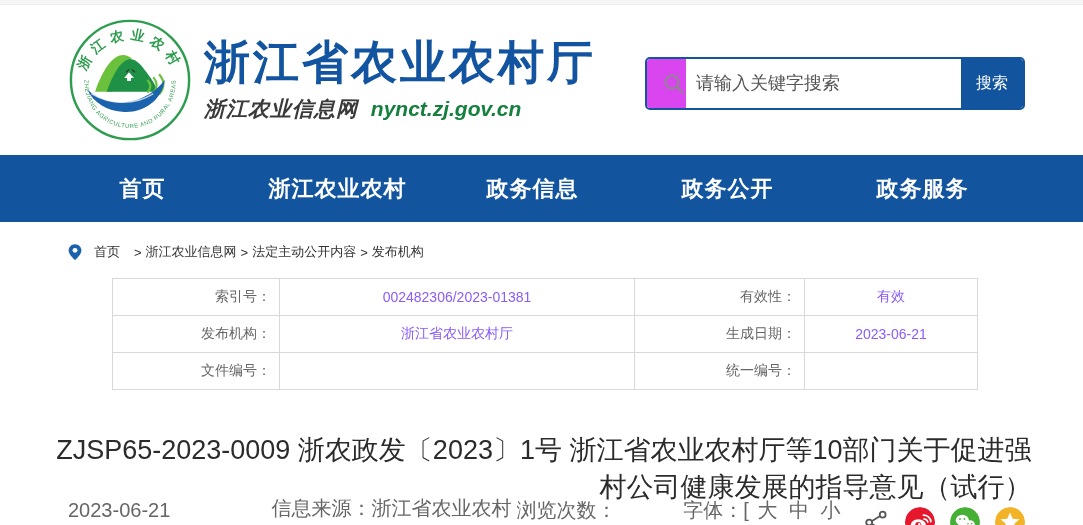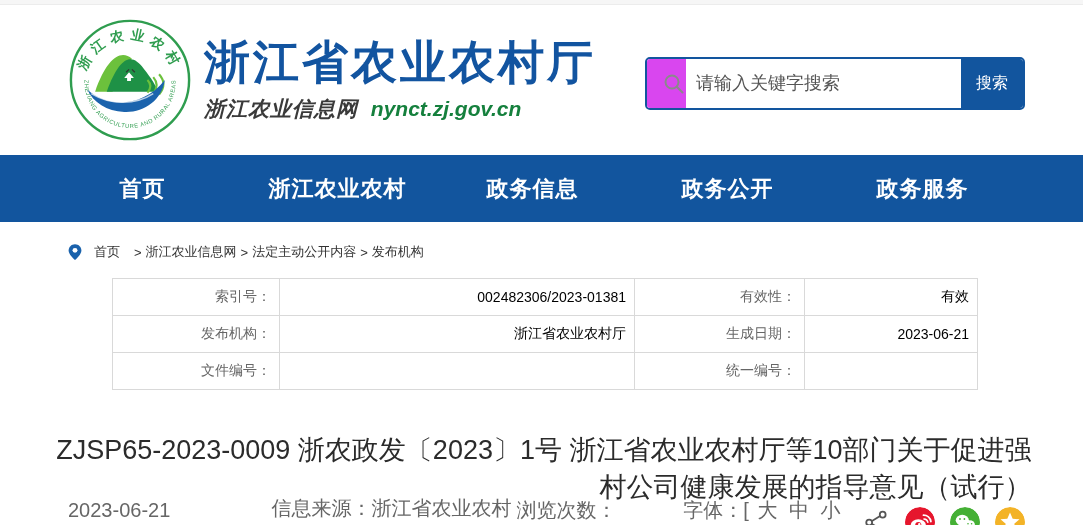--- a/index.html
+++ b/index.html
@@ -33,21 +33,21 @@
   
   .breadcrumb { display:flex; align-items:center; padding:20px 0 0 66px; font-size:13px; color:#333; }
   .breadcrumb .crumb { cursor:pointer; }
   .breadcrumb .crumb-first { margin:0 10px 0 10px; }
   .breadcrumb .sep { margin:0 4px; color:#333; }
 
   
   .meta-table { border-collapse:collapse; table-layout:fixed; width:865px; margin:16px 0 0 112px; }
   .meta-table td { border:1px solid #d9d9d9; height:28px; font-size:14px; padding:9px 8px; }
   .meta-table td.lbl { text-align:right; color:#666; }
-  .meta-table td.val { text-align:right; color:#000000; }
+  .meta-table td.val { text-align:center; color:#8b5cf6; }
 
   
   .doc-title { margin:42px auto 0; width:980px; text-align:right; font-size:27px; line-height:37px;
     font-weight:500; color:#2b2b2b; }
 
   
   .meta-bar { display:flex; align-items:center; padding:0 58px 0 68px;
     font-size:20px; color:#666; height:32px; }
   .meta-source { margin-left:20px;text-align:center; }
   .meta-views { margin-left:auto; }

